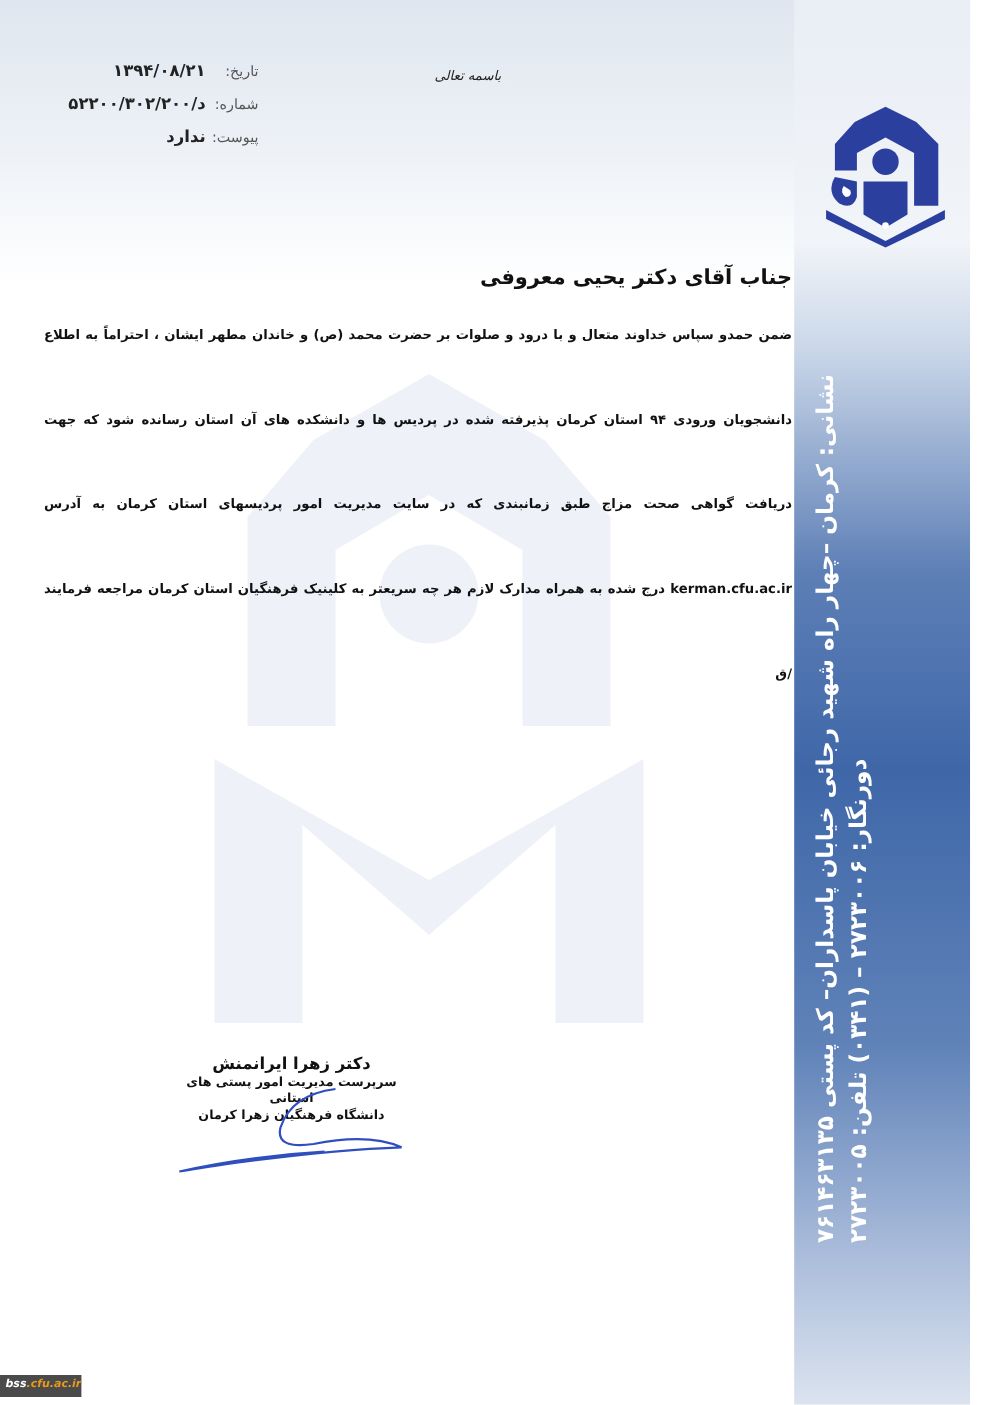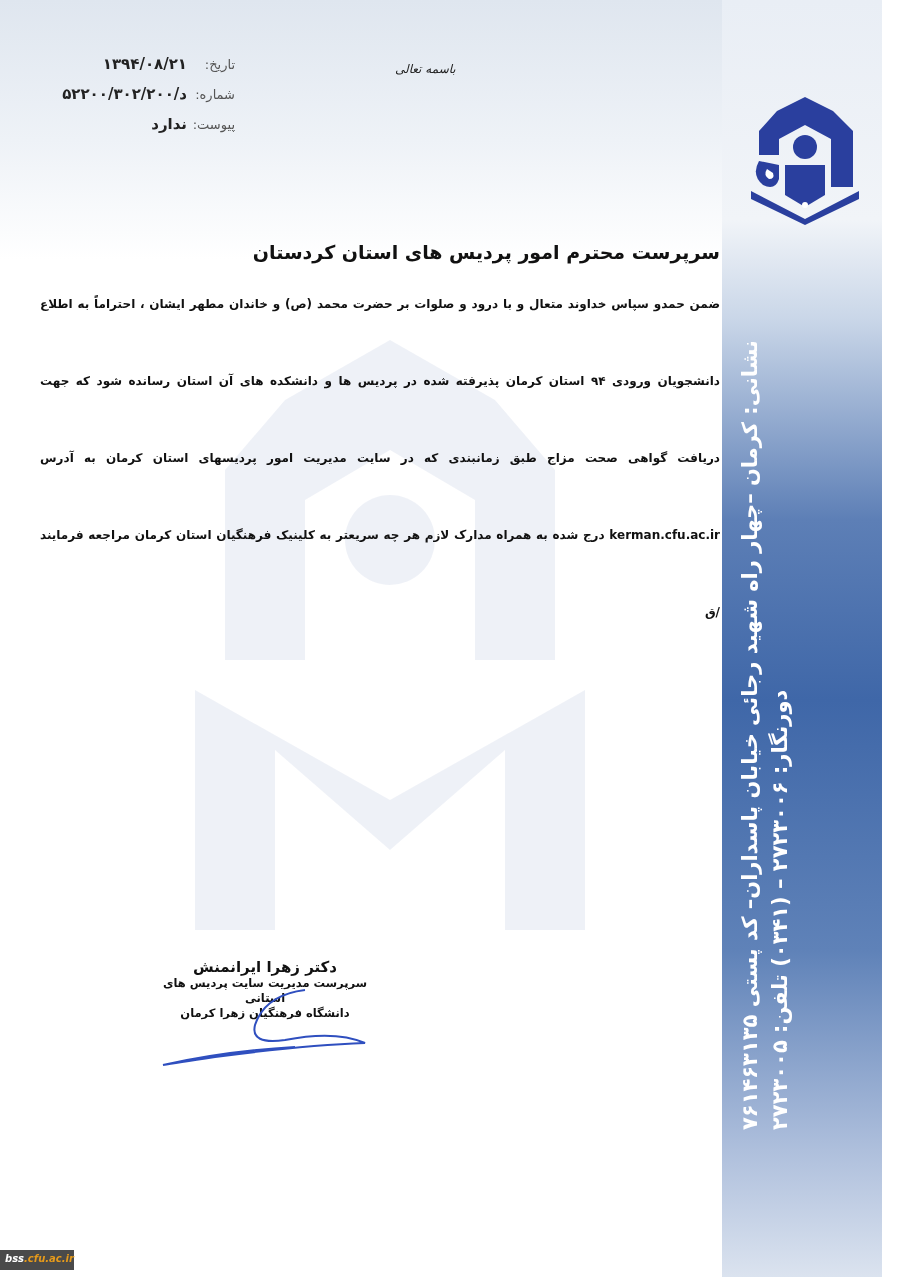--- a/index.html
+++ b/index.html
@@ -77,27 +77,27 @@
     <path d="M40 70 L80 70 L80 100 L60 112 L40 100 Z" fill="#2a3f9e"></path>
     <circle cx="60" cy="110" r="3" fill="#fff"></circle>
   </svg>
 
   <div class="addr">
     <div class="vtext v1">نشانی: کرمان –چهار راه شهید رجائی خیابان پاسداران– کد پستی ۷۶۱۴۶۳۱۳۵</div>
     <div class="vtext v2">دورنگار: ۲۷۲۳۰۰۶ – (۰۳۴۱) تلفن: ۲۷۲۳۰۰۵</div>
   </div>
 
   <div class="body">
-    <div class="recip">سرپرست محترم امور پردیس های استان کردستان</div>
+    <div class="recip">جناب آقای دکتر یحیی معروفی</div>
     <div class="para"><span>ضمن حمدو سپاس خداوند متعال و با درود و صلوات بر حضرت محمد (ص) و خاندان مطهر ایشان ، احتراماً به اطلاع دانشجویان ورودی ۹۴ استان کرمان پذیرفته شده در پردیس ها و دانشکده های آن استان رسانده شود که جهت دریافت گواهی صحت مزاج طبق زمانبندی که در سایت مدیریت امور پردیسهای استان کرمان به آدرس </span><span class="url">kerman.cfu.ac.ir</span><span> درج شده به همراه مدارک لازم هر چه سریعتر به کلینیک فرهنگیان استان کرمان مراجعه فرمایند /ق</span></div>
   </div>
 
   <div class="sig">
     <div class="n">دکتر زهرا ایرانمنش</div>
-    <div class="l">سرپرست مدیریت سایت پردیس های استانی</div>
+    <div class="l">سرپرست مدیریت امور پستی های استانی</div>
     <div class="l">دانشگاه فرهنگیان زهرا کرمان</div>
   </div>
   <svg class="scribble" viewBox="0 0 220 90">
     <path d="M150 5 Q110 10 100 40 Q95 60 130 55 Q180 45 210 58 Q150 60 60 72 Q20 78 8 80 Q70 66 140 62" fill="none" stroke="#2f4fbf" stroke-width="2"></path>
   </svg>
 
   <div class="footer-badge">
     <span class="a">bss</span><span class="b">.cfu.ac.ir</span>
   </div>
 </div>

